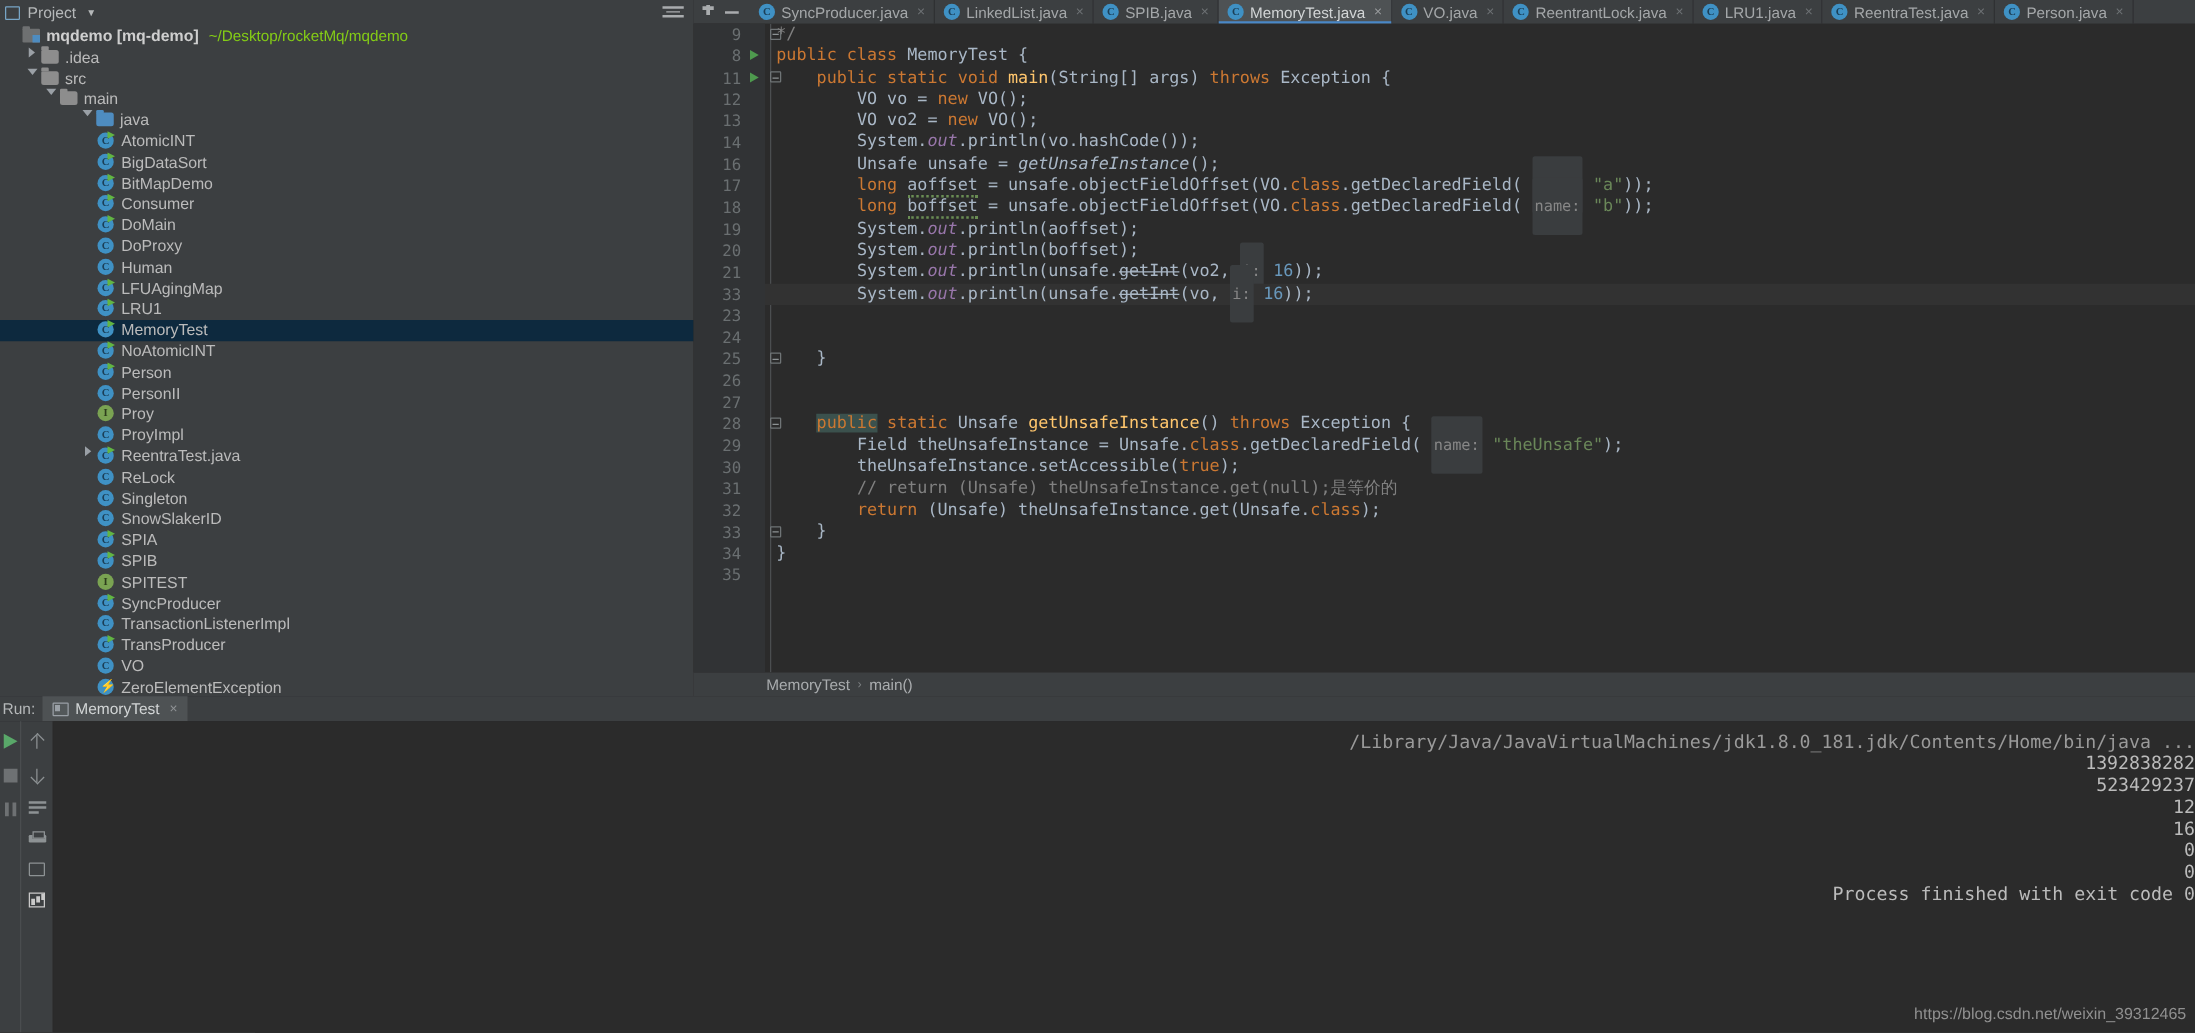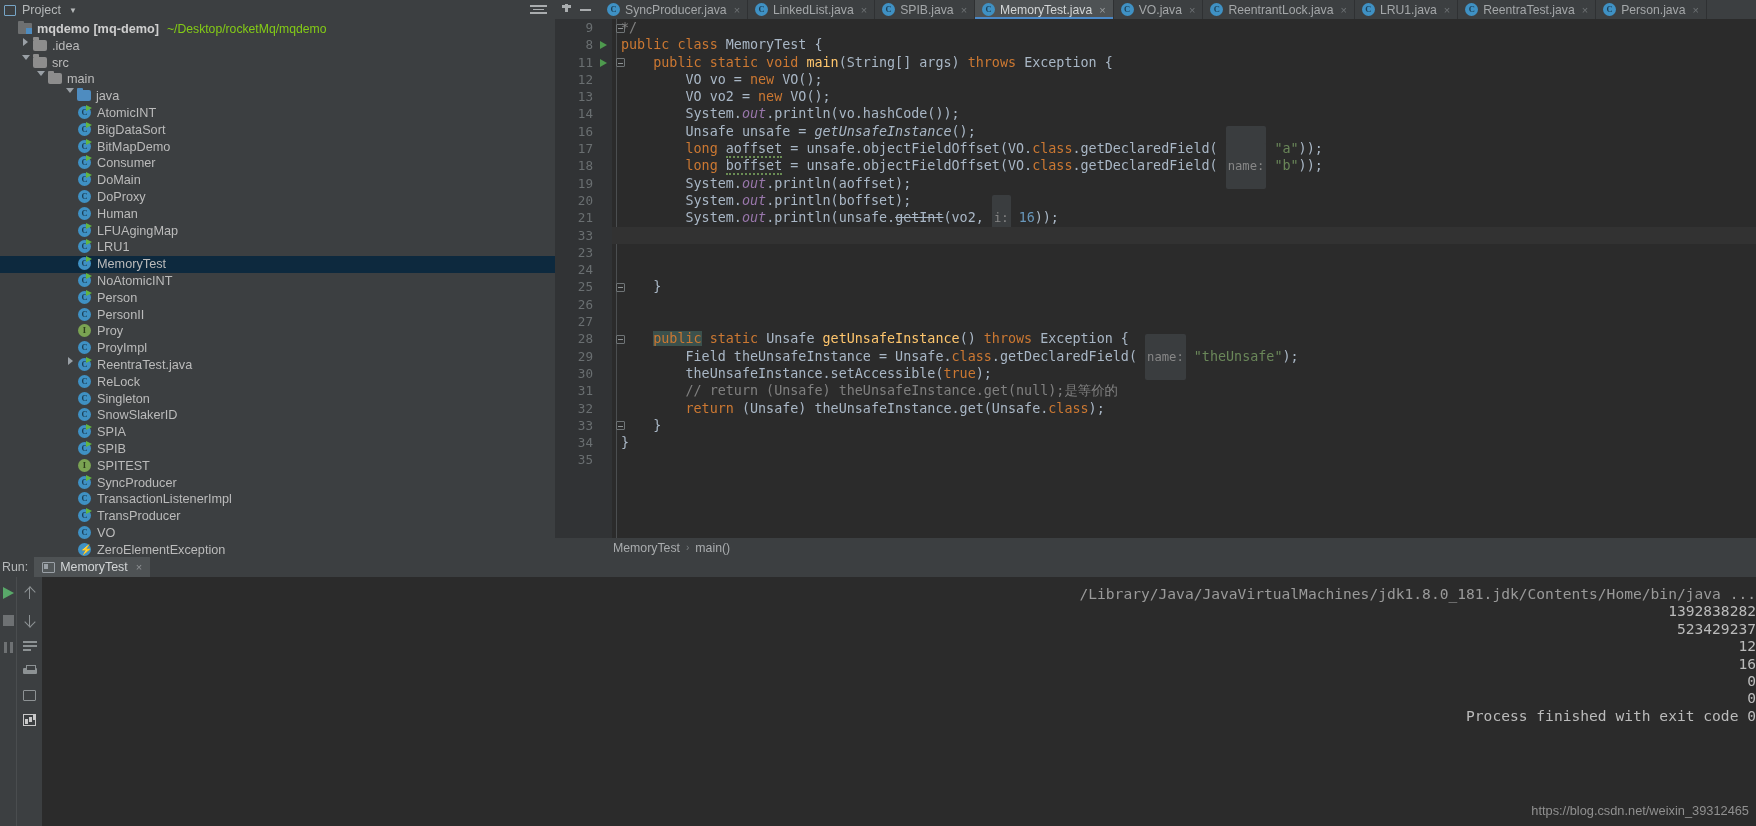--- a/index.html
+++ b/index.html
@@ -528,21 +528,21 @@
         <div class="cl"><span class="ln">11</span><span class="marker" style="left: 59px;"><span class="fold"></span></span><span class="marker"><span class="runarr"></span></span><span class="ctext">    <span class="kw">public static void</span> <span class="mth">main</span><span class="plain">(String[] args) </span><span class="kw">throws</span> <span class="plain">Exception {</span></span></div>
         <div class="cl"><span class="ln">12</span><span class="ctext">        <span class="plain">VO vo = </span><span class="kw">new </span><span class="plain">VO();</span></span></div>
         <div class="cl"><span class="ln">13</span><span class="ctext">        <span class="plain">VO vo2 = </span><span class="kw">new </span><span class="plain">VO();</span></span></div>
         <div class="cl"><span class="ln">14</span><span class="ctext">        <span class="plain">System.</span><span class="fld">out</span><span class="plain">.println(vo.hashCode());</span></span></div>
         <div class="cl"><span class="ln">16</span><span class="ctext">        <span class="plain">Unsafe unsafe = </span><span class="mthi">getUnsafeInstance</span><span class="plain">();</span></span></div>
         <div class="cl"><span class="ln">17</span><span class="ctext">        <span class="kw">long </span><span class="plain sq">aoffset</span><span class="plain"> = unsafe.objectFieldOffset(VO.</span><span class="kw">class</span><span class="plain">.getDeclaredField(</span> <span class="hint">name:</span> <span class="str">"a"</span><span class="plain">));</span></span></div>
         <div class="cl"><span class="ln">18</span><span class="ctext">        <span class="kw">long </span><span class="plain sq">boffset</span><span class="plain"> = unsafe.objectFieldOffset(VO.</span><span class="kw">class</span><span class="plain">.getDeclaredField(</span> <span class="hint">name:</span> <span class="str">"b"</span><span class="plain">));</span></span></div>
         <div class="cl"><span class="ln">19</span><span class="ctext">        <span class="plain">System.</span><span class="fld">out</span><span class="plain">.println(aoffset);</span></span></div>
         <div class="cl"><span class="ln">20</span><span class="ctext">        <span class="plain">System.</span><span class="fld">out</span><span class="plain">.println(boffset);</span></span></div>
         <div class="cl"><span class="ln">21</span><span class="ctext">        <span class="plain">System.</span><span class="fld">out</span><span class="plain">.println(unsafe.</span><span class="plain strike">getInt</span><span class="plain">(vo2,</span> <span class="hint">i:</span> <span class="num">16</span><span class="plain">));</span></span></div>
-        <div class="cl"><div class="curline"></div><span class="ln">33</span></div>
+        <div class="cl"><div class="curline"></div><span class="ln">33</span><span class="ctext">        <span class="plain">System.</span><span class="fld">out</span><span class="plain">.println(unsafe.</span><span class="plain strike">getInt</span><span class="plain">(vo,</span> <span class="hint">i:</span> <span class="num">16</span><span class="plain">));</span></span></div>
         <div class="cl"><span class="ln">23</span><span class="ctext"></span></div>
         <div class="cl"><span class="ln">24</span><span class="ctext"></span></div>
         <div class="cl"><span class="ln">25</span><span class="marker" style="left: 59px;"><span class="fold"></span></span><span class="ctext">    <span class="plain">}</span></span></div>
         <div class="cl"><span class="ln">26</span><span class="ctext"></span></div>
         <div class="cl"><span class="ln">27</span><span class="ctext"></span></div>
         <div class="cl"><span class="ln">28</span><span class="marker" style="left: 59px;"><span class="fold"></span></span><span class="ctext">    <span class="kw hl">public</span> <span class="kw">static</span> <span class="plain">Unsafe </span><span class="mth">getUnsafeInstance</span><span class="plain">() </span><span class="kw">throws</span> <span class="plain">Exception {</span></span></div>
         <div class="cl"><span class="ln">29</span><span class="ctext">        <span class="plain">Field theUnsafeInstance = Unsafe.</span><span class="kw">class</span><span class="plain">.getDeclaredField(</span> <span class="hint">name:</span> <span class="str">"theUnsafe"</span><span class="plain">);</span></span></div>
         <div class="cl"><span class="ln">30</span><span class="ctext">        <span class="plain">theUnsafeInstance.setAccessible(</span><span class="kw">true</span><span class="plain">);</span></span></div>
         <div class="cl"><span class="ln">31</span><span class="ctext">        <span class="cmt">// return (Unsafe) theUnsafeInstance.get(null);是等价的</span></span></div>
         <div class="cl"><span class="ln">32</span><span class="ctext">        <span class="kw">return </span><span class="plain">(Unsafe) theUnsafeInstance.get(Unsafe.</span><span class="kw">class</span><span class="plain">);</span></span></div>

